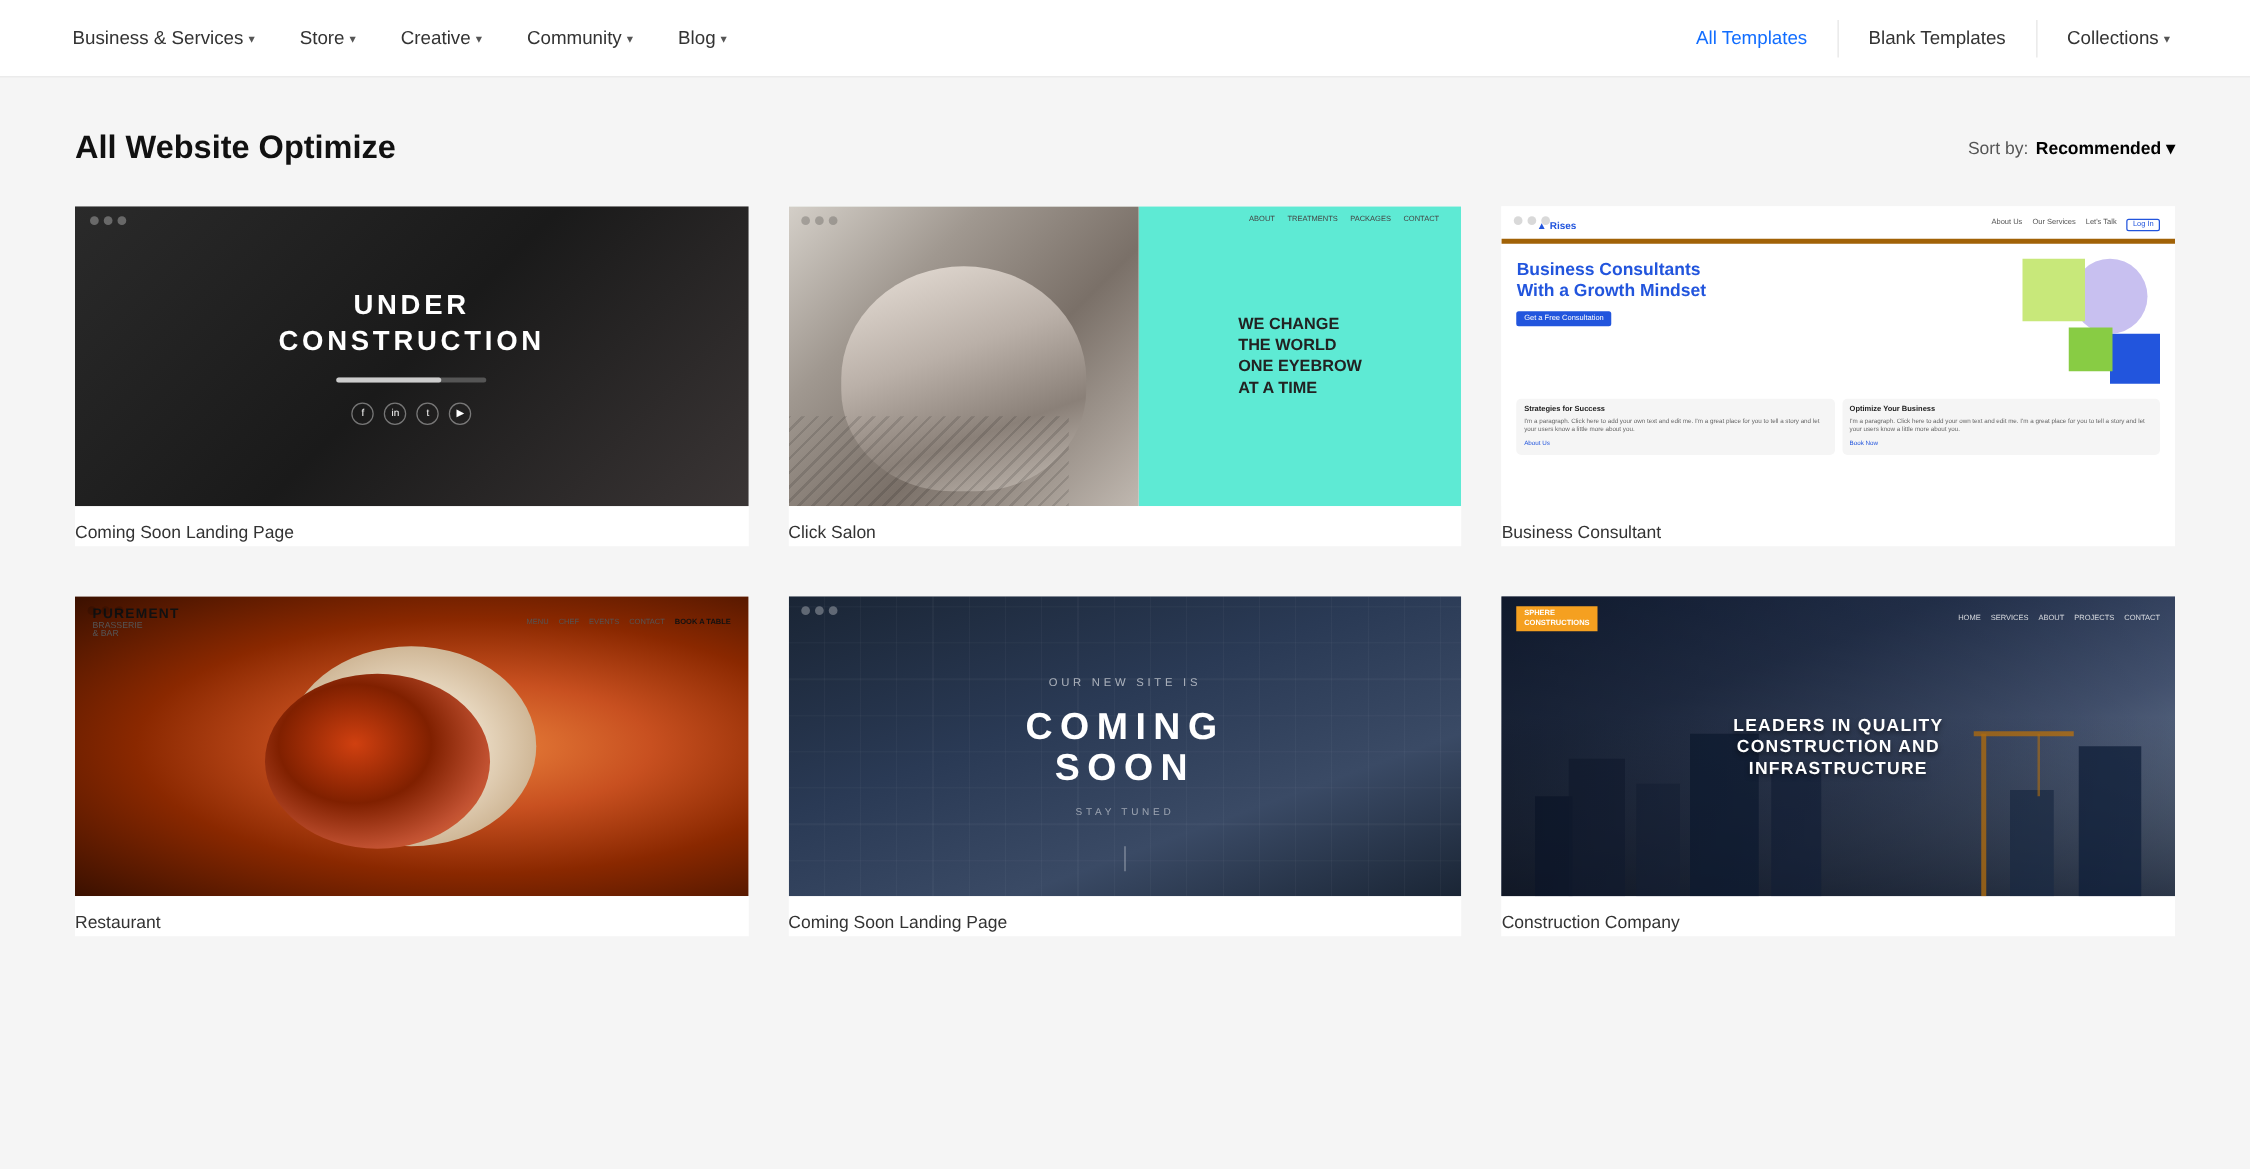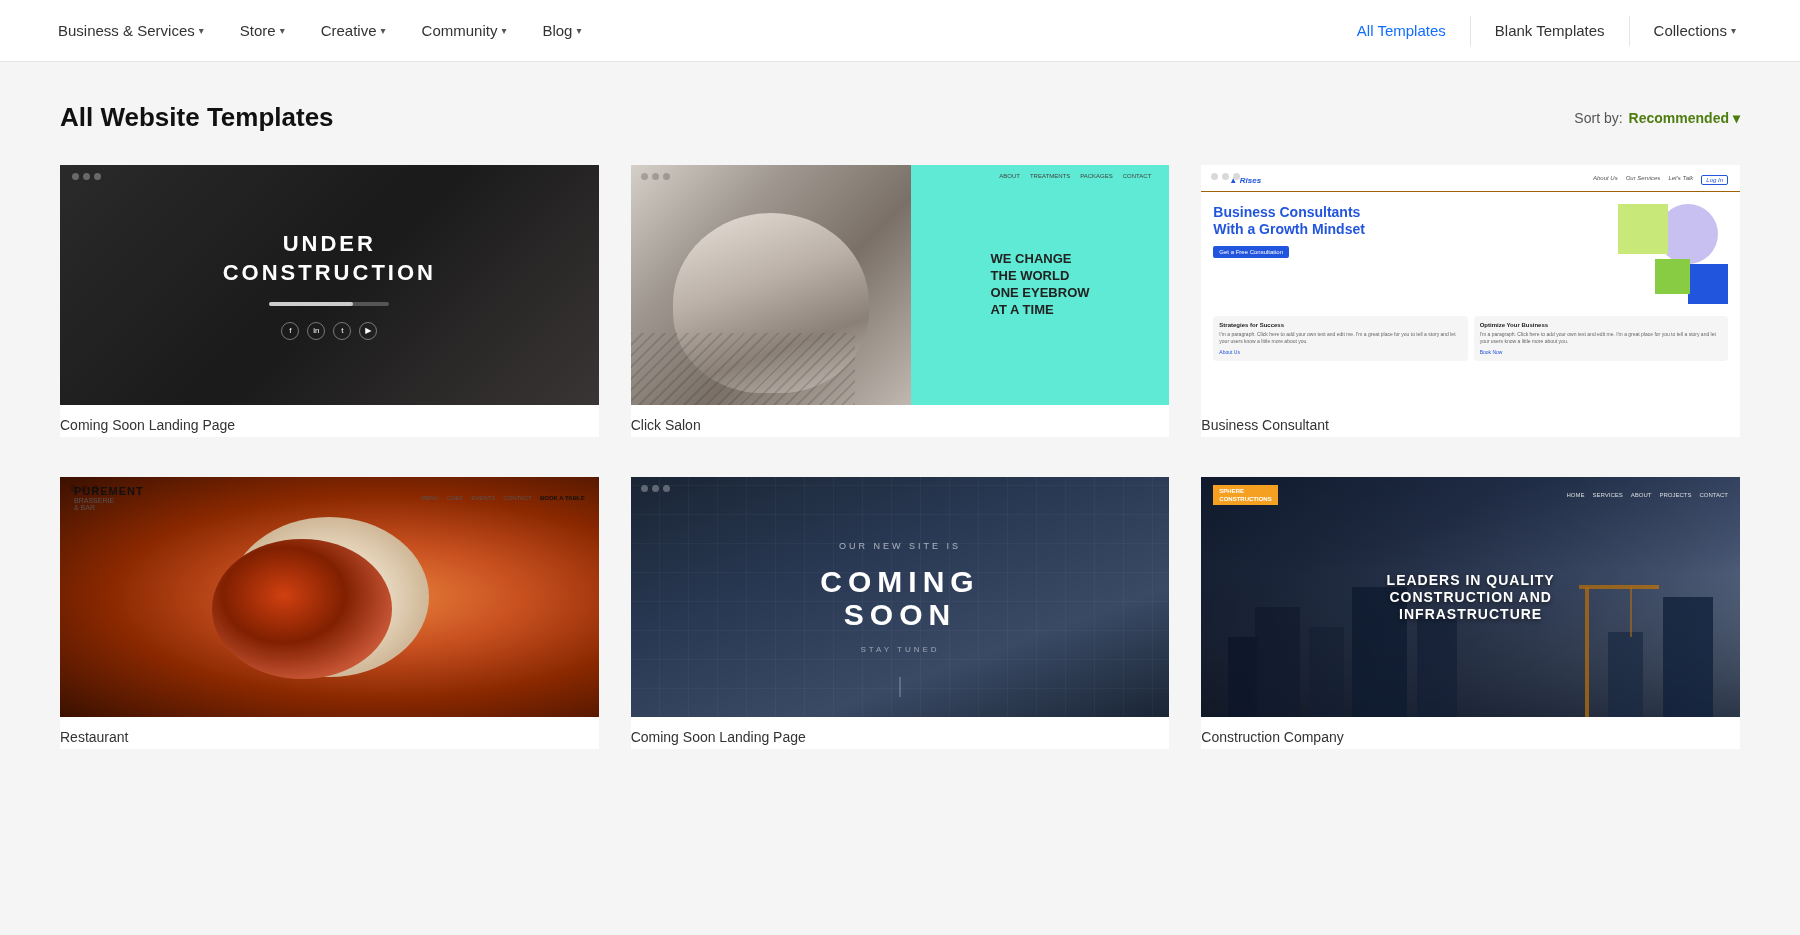--- a/index.html
+++ b/index.html
@@ -80,21 +80,21 @@
     }
     .sort-bar {
       display: flex;
       align-items: center;
       gap: 6px;
       font-size: 14px;
       color: #555;
     }
     .sort-label { color: #555; }
     .sort-value {
-      color: #4d7c0f;
+      color: #000000;
       font-weight: 600;
       cursor: pointer;
       display: flex;
       align-items: center;
       gap: 4px;
     }
 
     
     .templates-grid {
       display: grid;
@@ -261,22 +261,21 @@
     .thumb-biz {
       background: #fff;
       padding: 0;
       position: relative;
     }
     .thumb-biz .biz-header {
       display: flex;
       align-items: center;
       justify-content: space-between;
       padding: 10px 12px 6px;
-      border-bottom: 1px solid #a16207;
-      font-style: italic;
+      border-bottom: 4px solid #a16207;
     }
     .thumb-biz .biz-logo {
       color: #2255dd;
       font-size: 9px;
       font-weight: 700;
     }
     .thumb-biz .biz-nav {
       display: flex;
       gap: 8px;
     }
@@ -550,21 +549,21 @@
       <div class="nav-right-item">
         <span>Collections</span>
         <span class="nav-chevron">▾</span>
       </div>
     </div>
   </div>
 </nav>
 
 <main class="main">
   <div class="page-header">
-    <h1 class="page-title">All Website Templates</h1>
+    <h1 class="page-title">All Website Optimize</h1>
     <div class="sort-bar">
       <span class="sort-label">Sort by:</span>
       <span class="sort-value">
         <span>Recommended</span>
         <span>▾</span>
       </span>
     </div>
   </div>
 
   <div class="templates-grid">

